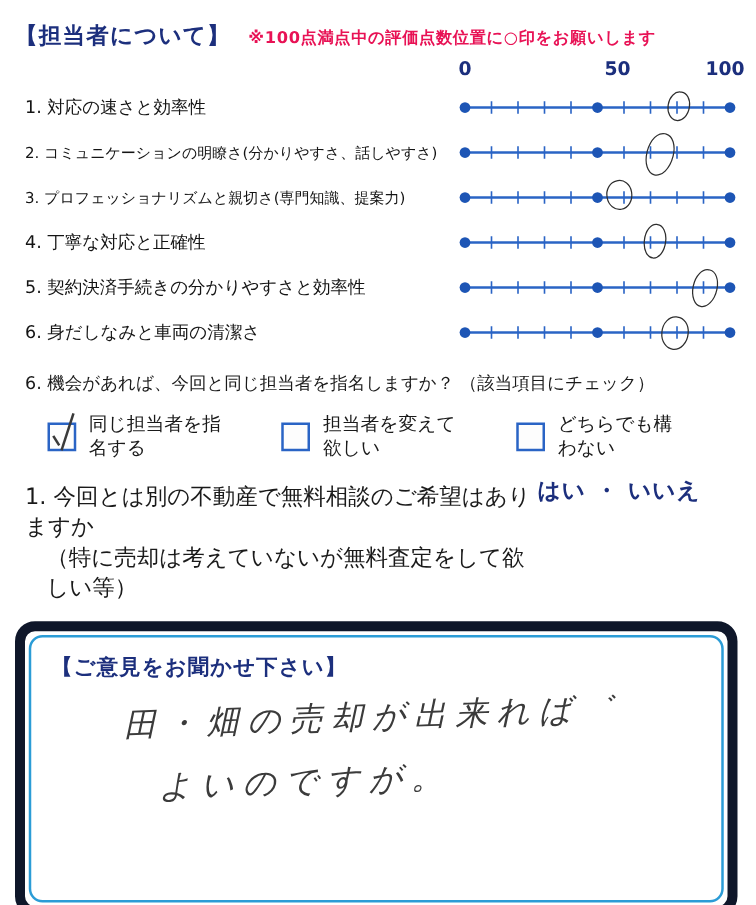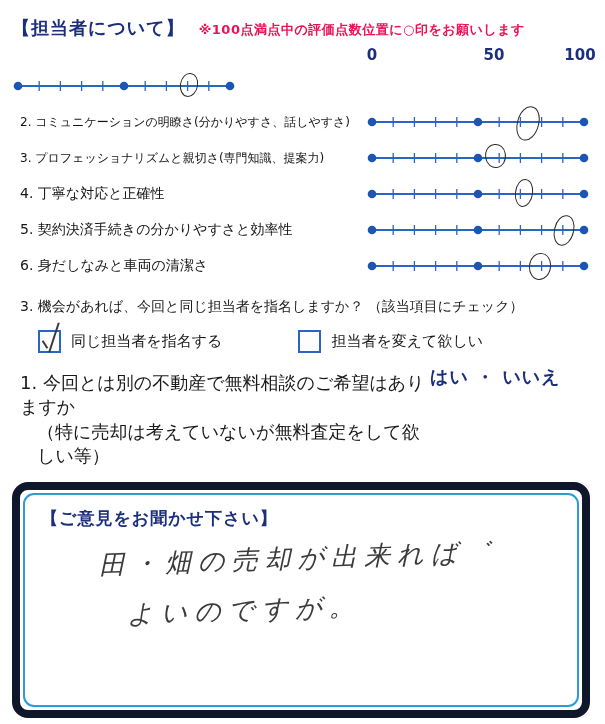--- a/index.html
+++ b/index.html
@@ -23,21 +23,21 @@
   
   .rating-row{display:flex;align-items:center;height:36px;}
   .rating-label{flex:1;font-size:14px;white-space:nowrap;padding-left:8px;color:#141414;}
   .rating-row:nth-child(2) .rating-label,
   .rating-row:nth-child(3) .rating-label{font-size:12px;}
   .scale{position:relative;width:224px;height:30px;flex:none;}
   .hand-circle{position:absolute;border:1.6px solid #2e2e2e;border-radius:50% 46% 52% 48%;background:transparent;}
 
   
   .q7{margin-top:14px;font-size:14px;padding-left:8px;}
-  .cb-row{display:flex;align-items:center;margin-top:14px;padding-left:26px;gap:32px;}
+  .cb-row{display:flex;align-items:center;margin-top:14px;padding-left:26px;}
   .cb-option{display:flex;align-items:center;margin-right:44px;}
   .cb-box{position:relative;width:19px;height:19px;border:2px solid #2a64c5;background:#fdfdfd;flex:none;display:inline-block;}
   .cb-box.is-checked::after{content:'';position:absolute;width:2px;height:31px;background:#3a3a3a;left:13px;top:-10px;transform:rotate(18deg);}
   .cb-box.is-checked::before{content:'';position:absolute;width:2px;height:9px;background:#3a3a3a;left:4px;top:8px;transform:rotate(-32deg);}
   .cb-label{margin-left:10px;font-size:15px;}
 
   
   .sec2-title{margin-top:20px;color:#1c2f7d;font-weight:bold;font-size:18px;letter-spacing:1px;}
   .other-item{display:flex;margin-top:6px;}
   .other-lines{flex:1;font-size:18px;padding-left:8px;line-height:1.35;margin-top:12px;}
@@ -66,20 +66,21 @@
     <div class="axis-spacer"></div>
     <div class="axis">
       <span class="t0">0</span>
       <span class="t50">50</span>
       <span class="t100">100</span>
     </div>
   </div>
 
   <div id="ratings">
       <div class="rating-row">
+        <div class="rating-label">1. 対応の速さと効率性</div>
         <div class="scale"><svg width="224" height="30">
             <line x1="6" y1="15" x2="218" y2="15" stroke="#2a64c5" stroke-width="2"></line>
             <line x1="27.2" y1="10" x2="27.2" y2="20" stroke="#2a64c5" stroke-width="1.3"></line>
             <line x1="48.4" y1="10" x2="48.4" y2="20" stroke="#2a64c5" stroke-width="1.3"></line>
             <line x1="69.6" y1="10" x2="69.6" y2="20" stroke="#2a64c5" stroke-width="1.3"></line>
             <line x1="90.8" y1="10" x2="90.8" y2="20" stroke="#2a64c5" stroke-width="1.3"></line>
             <line x1="133.2" y1="10" x2="133.2" y2="20" stroke="#2a64c5" stroke-width="1.3"></line>
             <line x1="154.4" y1="10" x2="154.4" y2="20" stroke="#2a64c5" stroke-width="1.3"></line>
             <line x1="175.6" y1="10" x2="175.6" y2="20" stroke="#2a64c5" stroke-width="1.3"></line>
             <line x1="196.79999999999998" y1="10" x2="196.79999999999998" y2="20" stroke="#2a64c5" stroke-width="1.3"></line>
@@ -169,31 +170,35 @@
             <line x1="175.6" y1="10" x2="175.6" y2="20" stroke="#2a64c5" stroke-width="1.3"></line>
             <line x1="196.79999999999998" y1="10" x2="196.79999999999998" y2="20" stroke="#2a64c5" stroke-width="1.3"></line>
             <circle cx="6" cy="15" r="4.3" fill="#1d55b5"></circle>
             <circle cx="112" cy="15" r="4.3" fill="#1d55b5"></circle>
             <circle cx="218" cy="15" r="4.3" fill="#1d55b5"></circle>
           </svg><span class="hand-circle" style="width: 20px; height: 25px; left: 163.48px; top: 2px; transform: rotate(5deg);"></span></div>
       </div>
     </div>
 
   <div class="q7">
-    <span>3. 機会があれば、今回と同じ担当者を指名しますか？ （該当項目にチェック）</span>
+    <span>6. 機会があれば、今回と同じ担当者を指名しますか？ （該当項目にチェック）</span>
   </div>
 
   <div class="cb-row">
     <div class="cb-option">
       <span class="cb-box is-checked"></span>
       <span class="cb-label">同じ担当者を指名する</span>
     </div>
     <div class="cb-option">
       <span class="cb-box"></span>
       <span class="cb-label">担当者を変えて欲しい</span>
+    </div>
+    <div class="cb-option">
+      <span class="cb-box"></span>
+      <span class="cb-label">どちらでも構わない</span>
     </div>
   </div>
 
 
   <div class="other-item">
     <div class="other-lines">
       <div>1. 今回とは別の不動産で無料相談のご希望はありますか</div>
       <div class="indent">（特に売却は考えていないが無料査定をして欲しい等）</div>
     </div>
     <div class="yesno">はい ・ いいえ</div>

